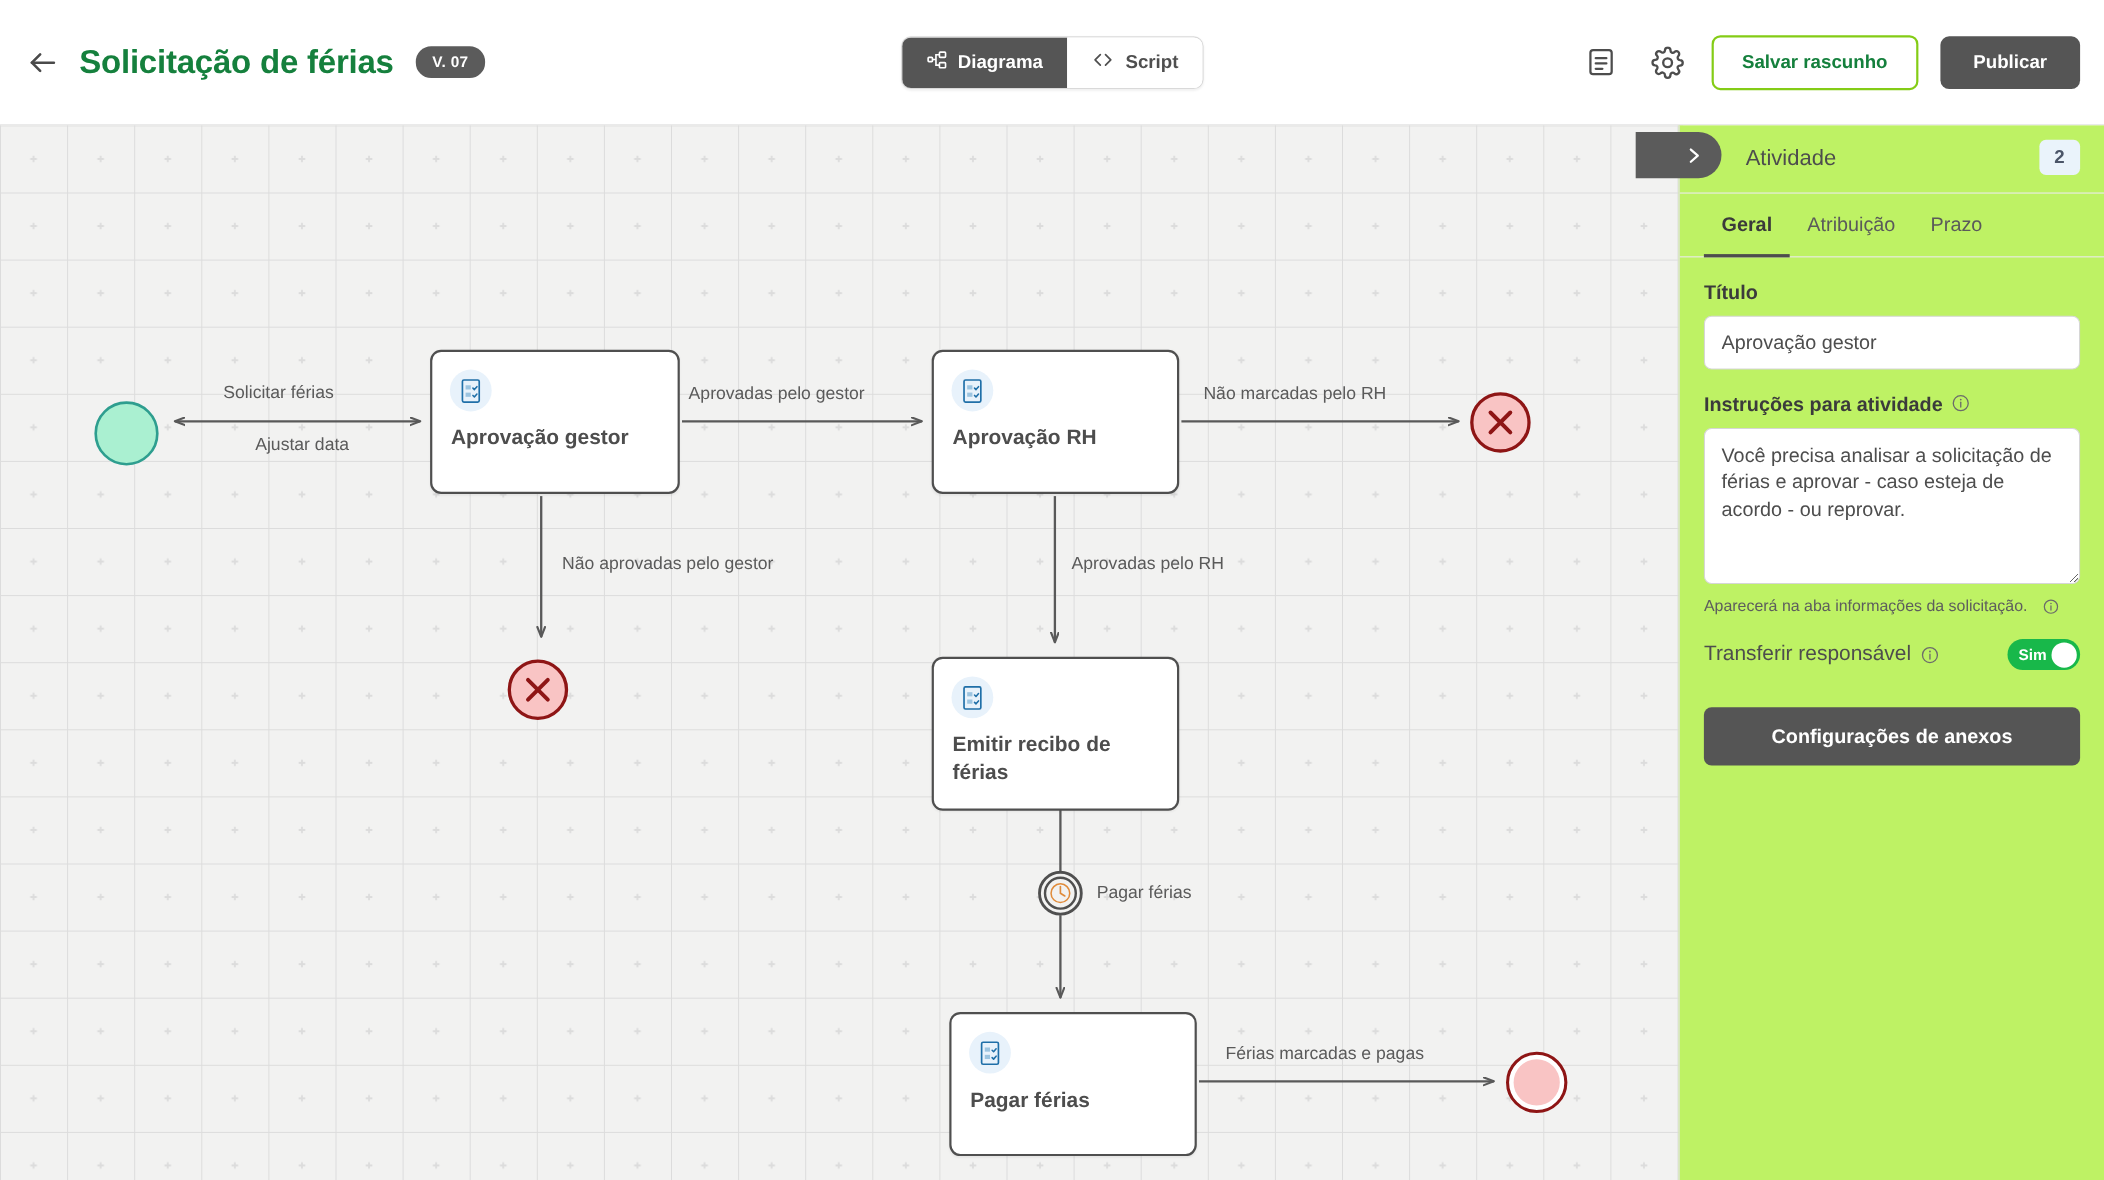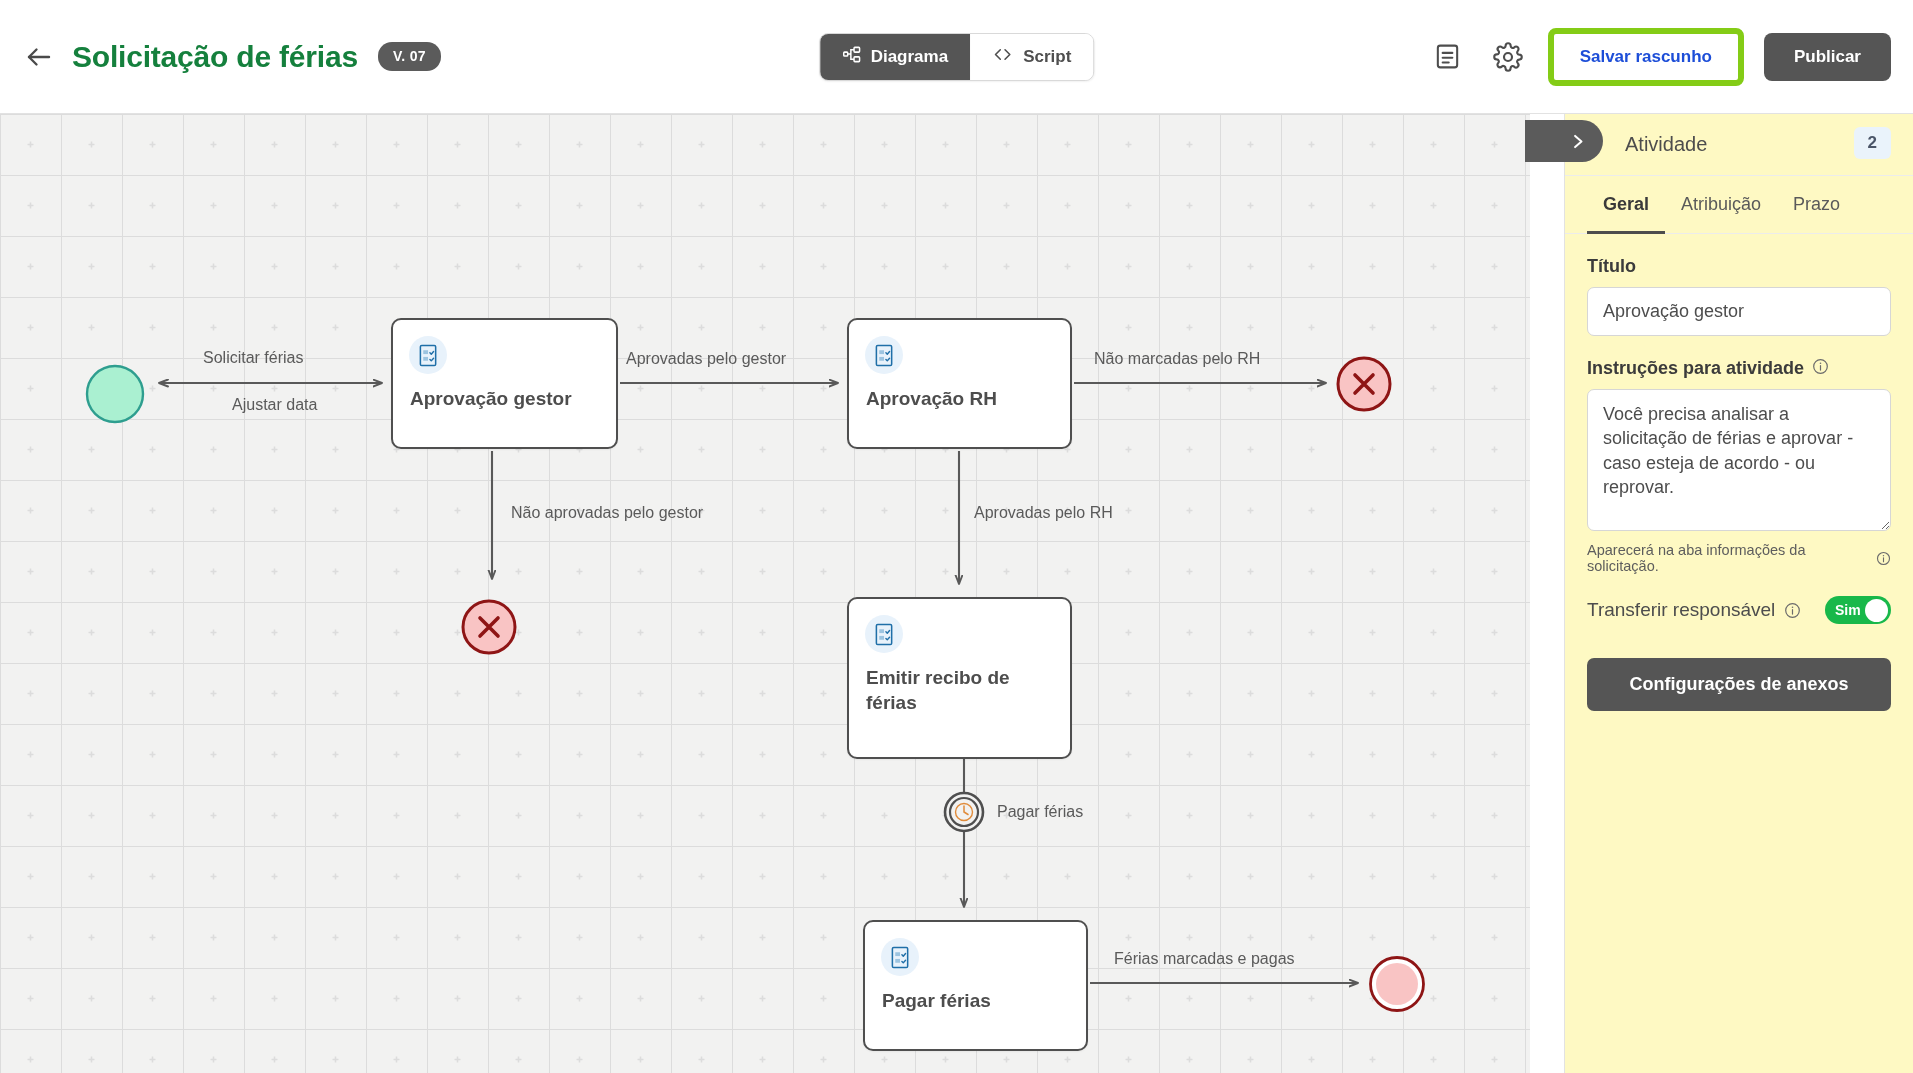--- a/index.html
+++ b/index.html
@@ -52,22 +52,22 @@
   .seg-btn.active { background: #555555; color: #ffffff; }
 
   .hdr-right {
     position: absolute; right: 22px; display: flex; align-items: center; gap: 20px;
   }
   .icon-btn {
     width: 40px; height: 40px; display: flex; align-items: center; justify-content: center;
     cursor: pointer; color: #4d4d4d;
   }
   .btn-outline {
-    border: 6px solid #84cc16; border-radius: 8px; background: #ffffff;
-    color: #1d4ed8; font-size: 17px; font-weight: 700;
+    border: 2px solid #84cc16; border-radius: 8px; background: #ffffff;
+    color: #15803d; font-size: 17px; font-weight: 700;
     padding: 13px 26px; cursor: pointer; white-space: nowrap;
   }
   .btn-solid {
     border: none; border-radius: 8px; background: #555555;
     color: #ffffff; font-size: 17px; font-weight: 700;
     padding: 14px 30px; cursor: pointer; white-space: nowrap;
   }
 
   
   .canvas {
@@ -109,22 +109,22 @@
   .ev-circle { position: absolute; cursor: pointer; }
 
   .edge-label {
     position: absolute; font-size: 16px; color: #5a5a5a;
     white-space: nowrap; line-height: 1;
   }
 
   
   .panel {
     position: absolute; top: 114px; right: 0;
-    width: 349px; height: 959px;
-    background: #fef9c3; border-left: 1px solid #e2e2e2;
+    width: 387px; height: 959px;
+    background: #bef264; border-left: 1px solid #e2e2e2;
   }
   .panel-head {
     height: 62px; display: flex; align-items: center;
     border-bottom: 1px solid #ececec; position: relative;
   }
   .collapse-btn {
     position: absolute; left: -40px; top: 6px;
     width: 78px; height: 42px;
     background: #5b5b5b; border-radius: 0 21px 21px 0;
     display: flex; align-items: center; justify-content: flex-end;
@@ -331,21 +331,21 @@
     </svg>
   </div>
 
   <div class="ev-circle" style="left:459px; top:483px;">
     <svg width="60" height="60" viewBox="0 0 60 60">
       <circle cx="30" cy="30" r="26" fill="#f9c4c4" stroke="#8e1515" stroke-width="3"></circle>
       <path d="M21 21 L39 39 M39 21 L21 39" stroke="#8e1515" stroke-width="3.6" stroke-linecap="round"></path>
     </svg>
   </div>
 
-  <div class="node" style="left:847px; top:483px; width:225px; height:162px;">
+  <div class="node" style="left:847px; top:483px; width:225px; height:140px;">
     <div class="node-icon">
       <svg width="21" height="23" viewBox="0 0 22 24" fill="none" stroke="#1f6fa8" stroke-width="1.6">
         <rect x="2.5" y="1.5" width="16" height="21" rx="1.4"></rect>
         <rect x="5.5" y="6.5" width="5" height="4" fill="#9cc4e0" stroke="none"></rect>
         <rect x="5.5" y="13.5" width="5" height="4" fill="#9cc4e0" stroke="none"></rect>
         <path d="M12.5 9.2 l1.4 1.4 l2.4 -2.8" stroke="#1f6fa8" stroke-width="1.5" stroke-linecap="round" stroke-linejoin="round"></path>
         <path d="M12.5 16.2 l1.4 1.4 l2.4 -2.8" stroke="#1f6fa8" stroke-width="1.5" stroke-linecap="round" stroke-linejoin="round"></path>
       </svg>
     </div>
     <div class="node-label">Emitir recibo de férias</div>

